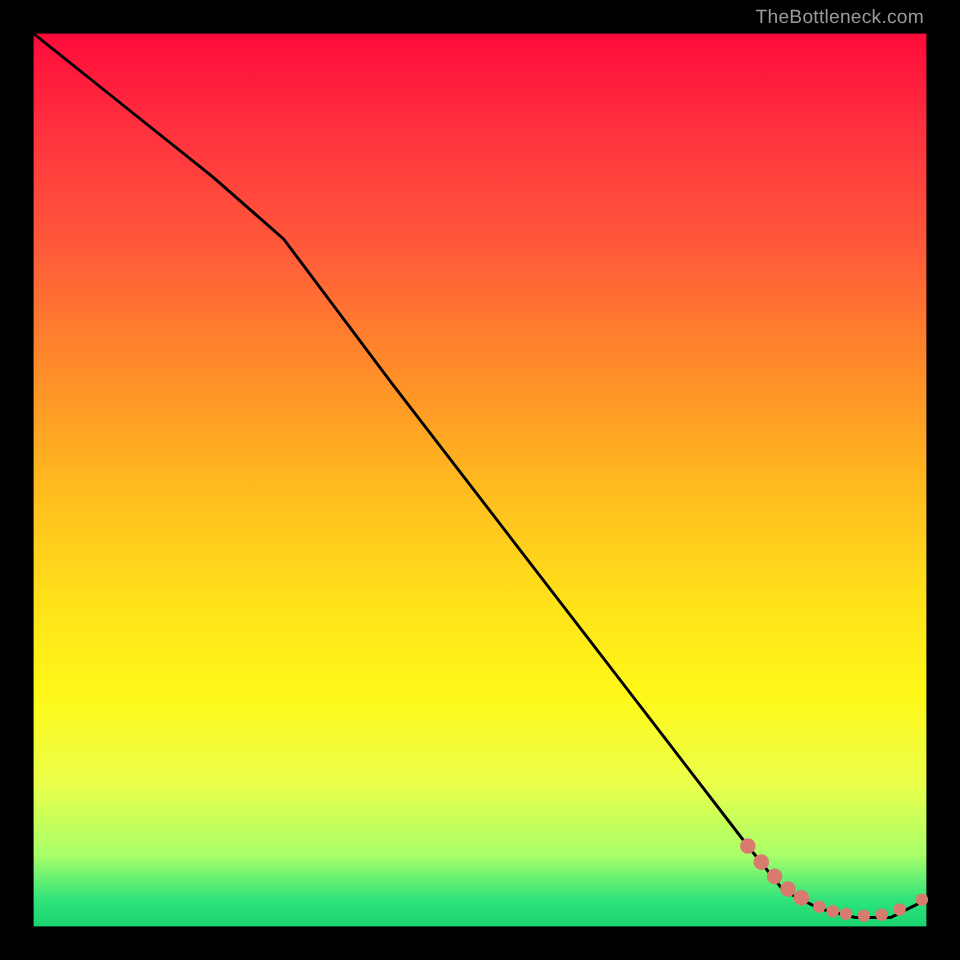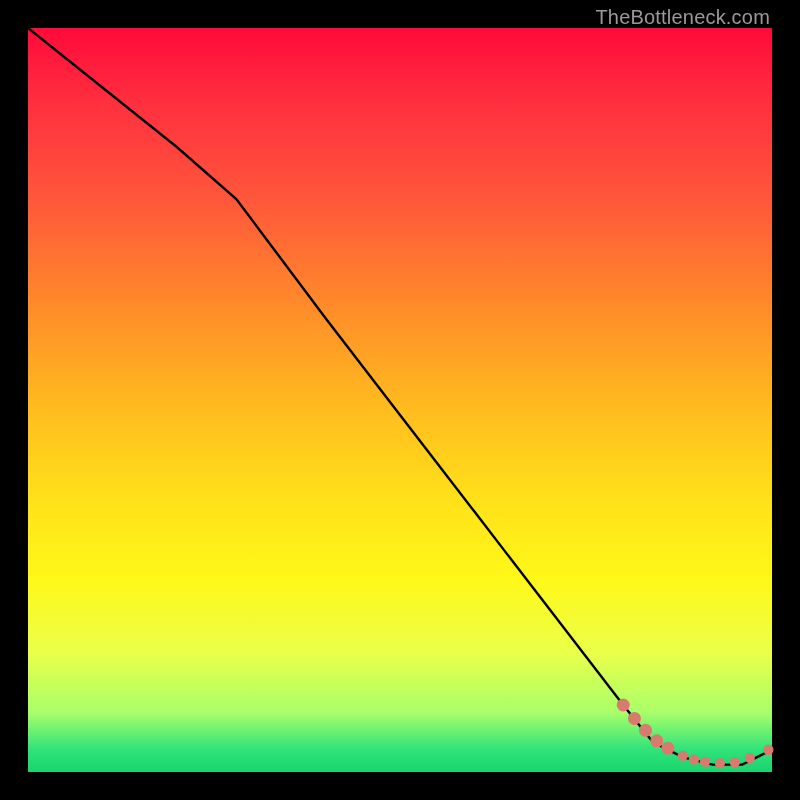--- a/index.html
+++ b/index.html
@@ -37,21 +37,21 @@
       #a8ff6a 92%,
       #2fe37a 97%,
       #19d46f 100%
     );
   }
   .watermark {
     position: absolute;
     top: 6px;
     right: 30px;
     color: #9a9a9a;
-    font-size: 20px;
+    font-size: 16px;
     font-weight: 500;
     letter-spacing: 0.2px;
     user-select: none;
   }
   svg.curve {
     position: absolute;
     left: 0;
     top: 0;
     width: 744px;
     height: 744px;

